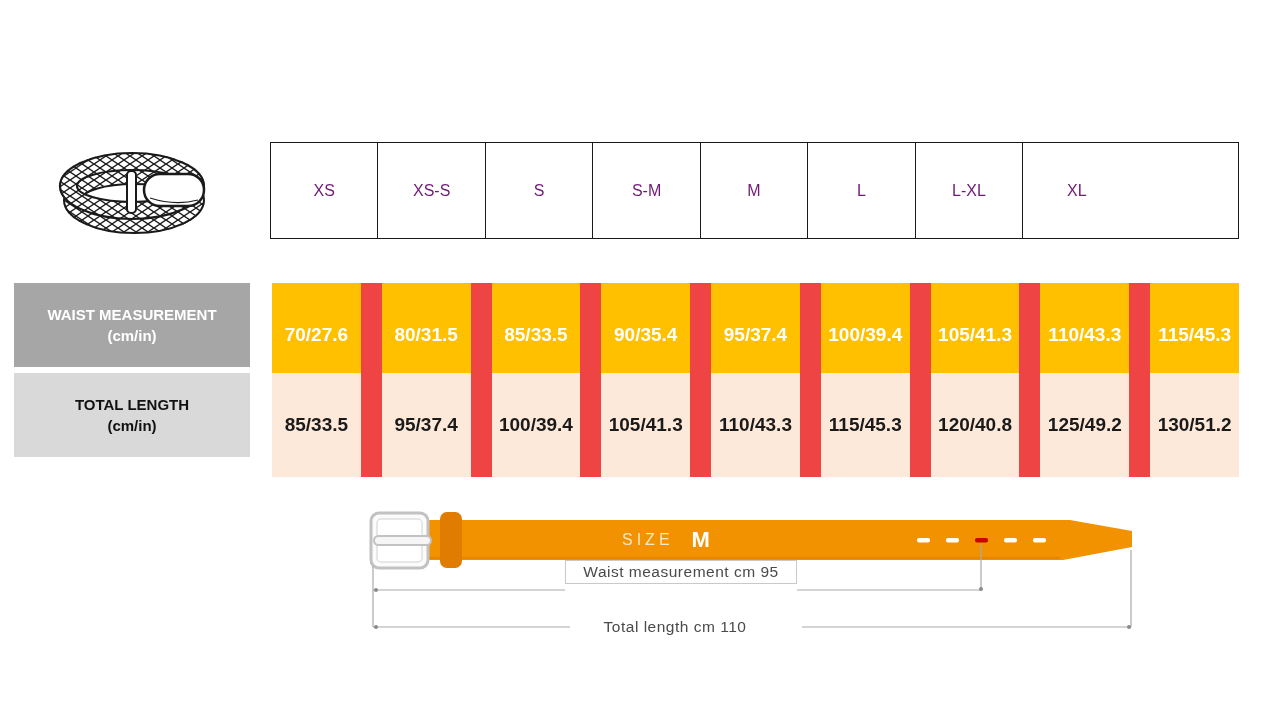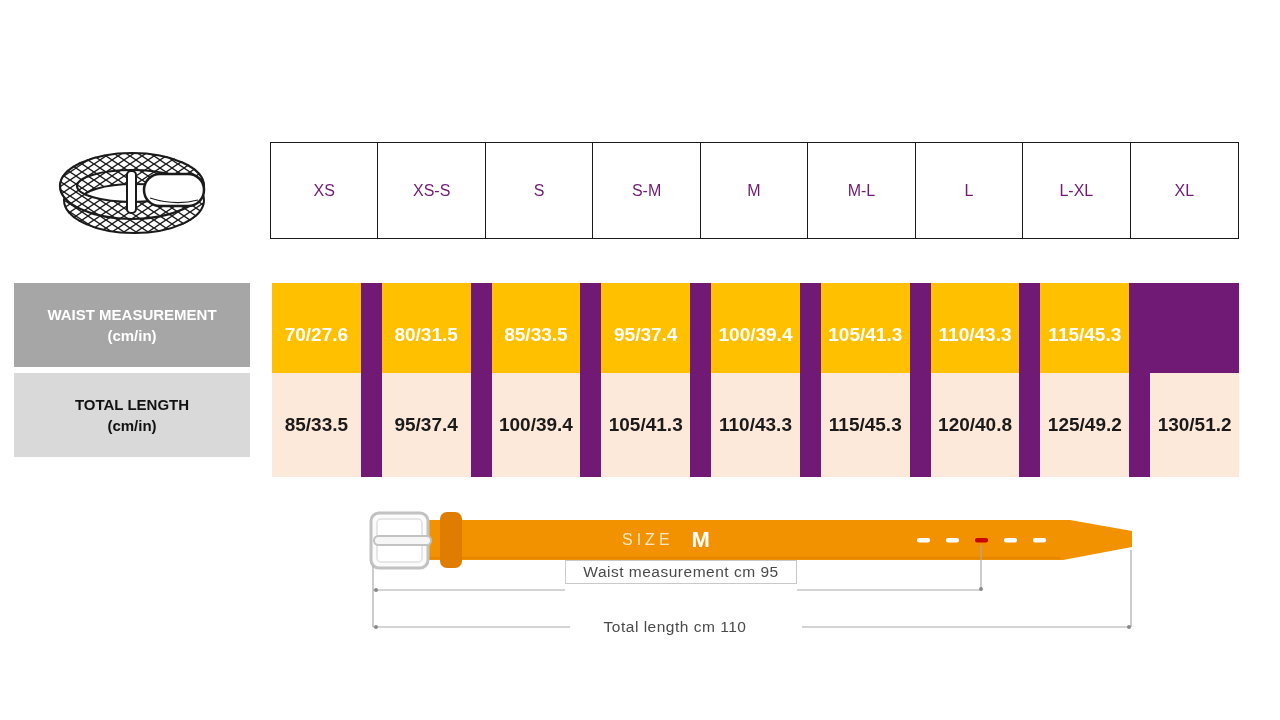--- a/index.html
+++ b/index.html
@@ -22,21 +22,21 @@
   .row-label{
     position:absolute;left:14px;width:236px;height:84px;
     display:flex;flex-direction:column;align-items:center;justify-content:center;
     font-weight:700;font-size:15px;line-height:1.4;text-align:center;
   }
   .row-label.waist{top:283px;background:#A6A6A6;color:#ffffff;}
   .row-label.total{top:373px;background:#D9D9D9;color:#111111;}
   
   .value-row{
     position:absolute;left:272px;width:967px;height:104px;
-    display:grid;grid-template-columns:repeat(9,1fr);grid-gap:3px;background:#701a75;gap:21px;
+    display:grid;grid-template-columns:repeat(9,1fr);grid-gap:3px;background:#ef4444;gap:21px;
   }
   .value-row.waist{top:283px;}
   .value-row.total{top:373px;}
   .value-row .vcell{
     display:flex;align-items:center;justify-content:center;
     font-weight:700;font-size:19px;
   }
   .value-row.waist .vcell{background:#FFC000;color:#ffffff;}
   .value-row.total .vcell{background:#FDE9D9;color:#1a1a1a;}
   
@@ -89,34 +89,34 @@
     <rect x="86" y="26" width="60" height="32" rx="16" fill="#ffffff" stroke="#1a1a1a" stroke-width="2.5"></rect>
     <path d="M92,50 q25,8 48,2" fill="none" stroke="#1a1a1a" stroke-width="1.2"></path>
   </svg>
 
   <div class="size-table">
     <div class="hcell">XS</div>
     <div class="hcell">XS-S</div>
     <div class="hcell">S</div>
     <div class="hcell">S-M</div>
     <div class="hcell">M</div>
-    <div class="hcell">M-L</div>
     <div class="hcell">L</div>
     <div class="hcell">L-XL</div>
     <div class="hcell">XL</div>
   </div>
 
   <div class="row-label waist">
     <span>WAIST MEASUREMENT</span>
     <span>(cm/in)</span>
   </div>
   <div class="value-row waist">
     <div class="vcell">70/27.6</div>
     <div class="vcell">80/31.5</div>
     <div class="vcell">85/33.5</div>
+    <div class="vcell">90/35.4</div>
     <div class="vcell">95/37.4</div>
     <div class="vcell">100/39.4</div>
     <div class="vcell">105/41.3</div>
     <div class="vcell">110/43.3</div>
     <div class="vcell">115/45.3</div>
   </div>
 
   <div class="row-label total">
     <span>TOTAL LENGTH</span>
     <span>(cm/in)</span>

